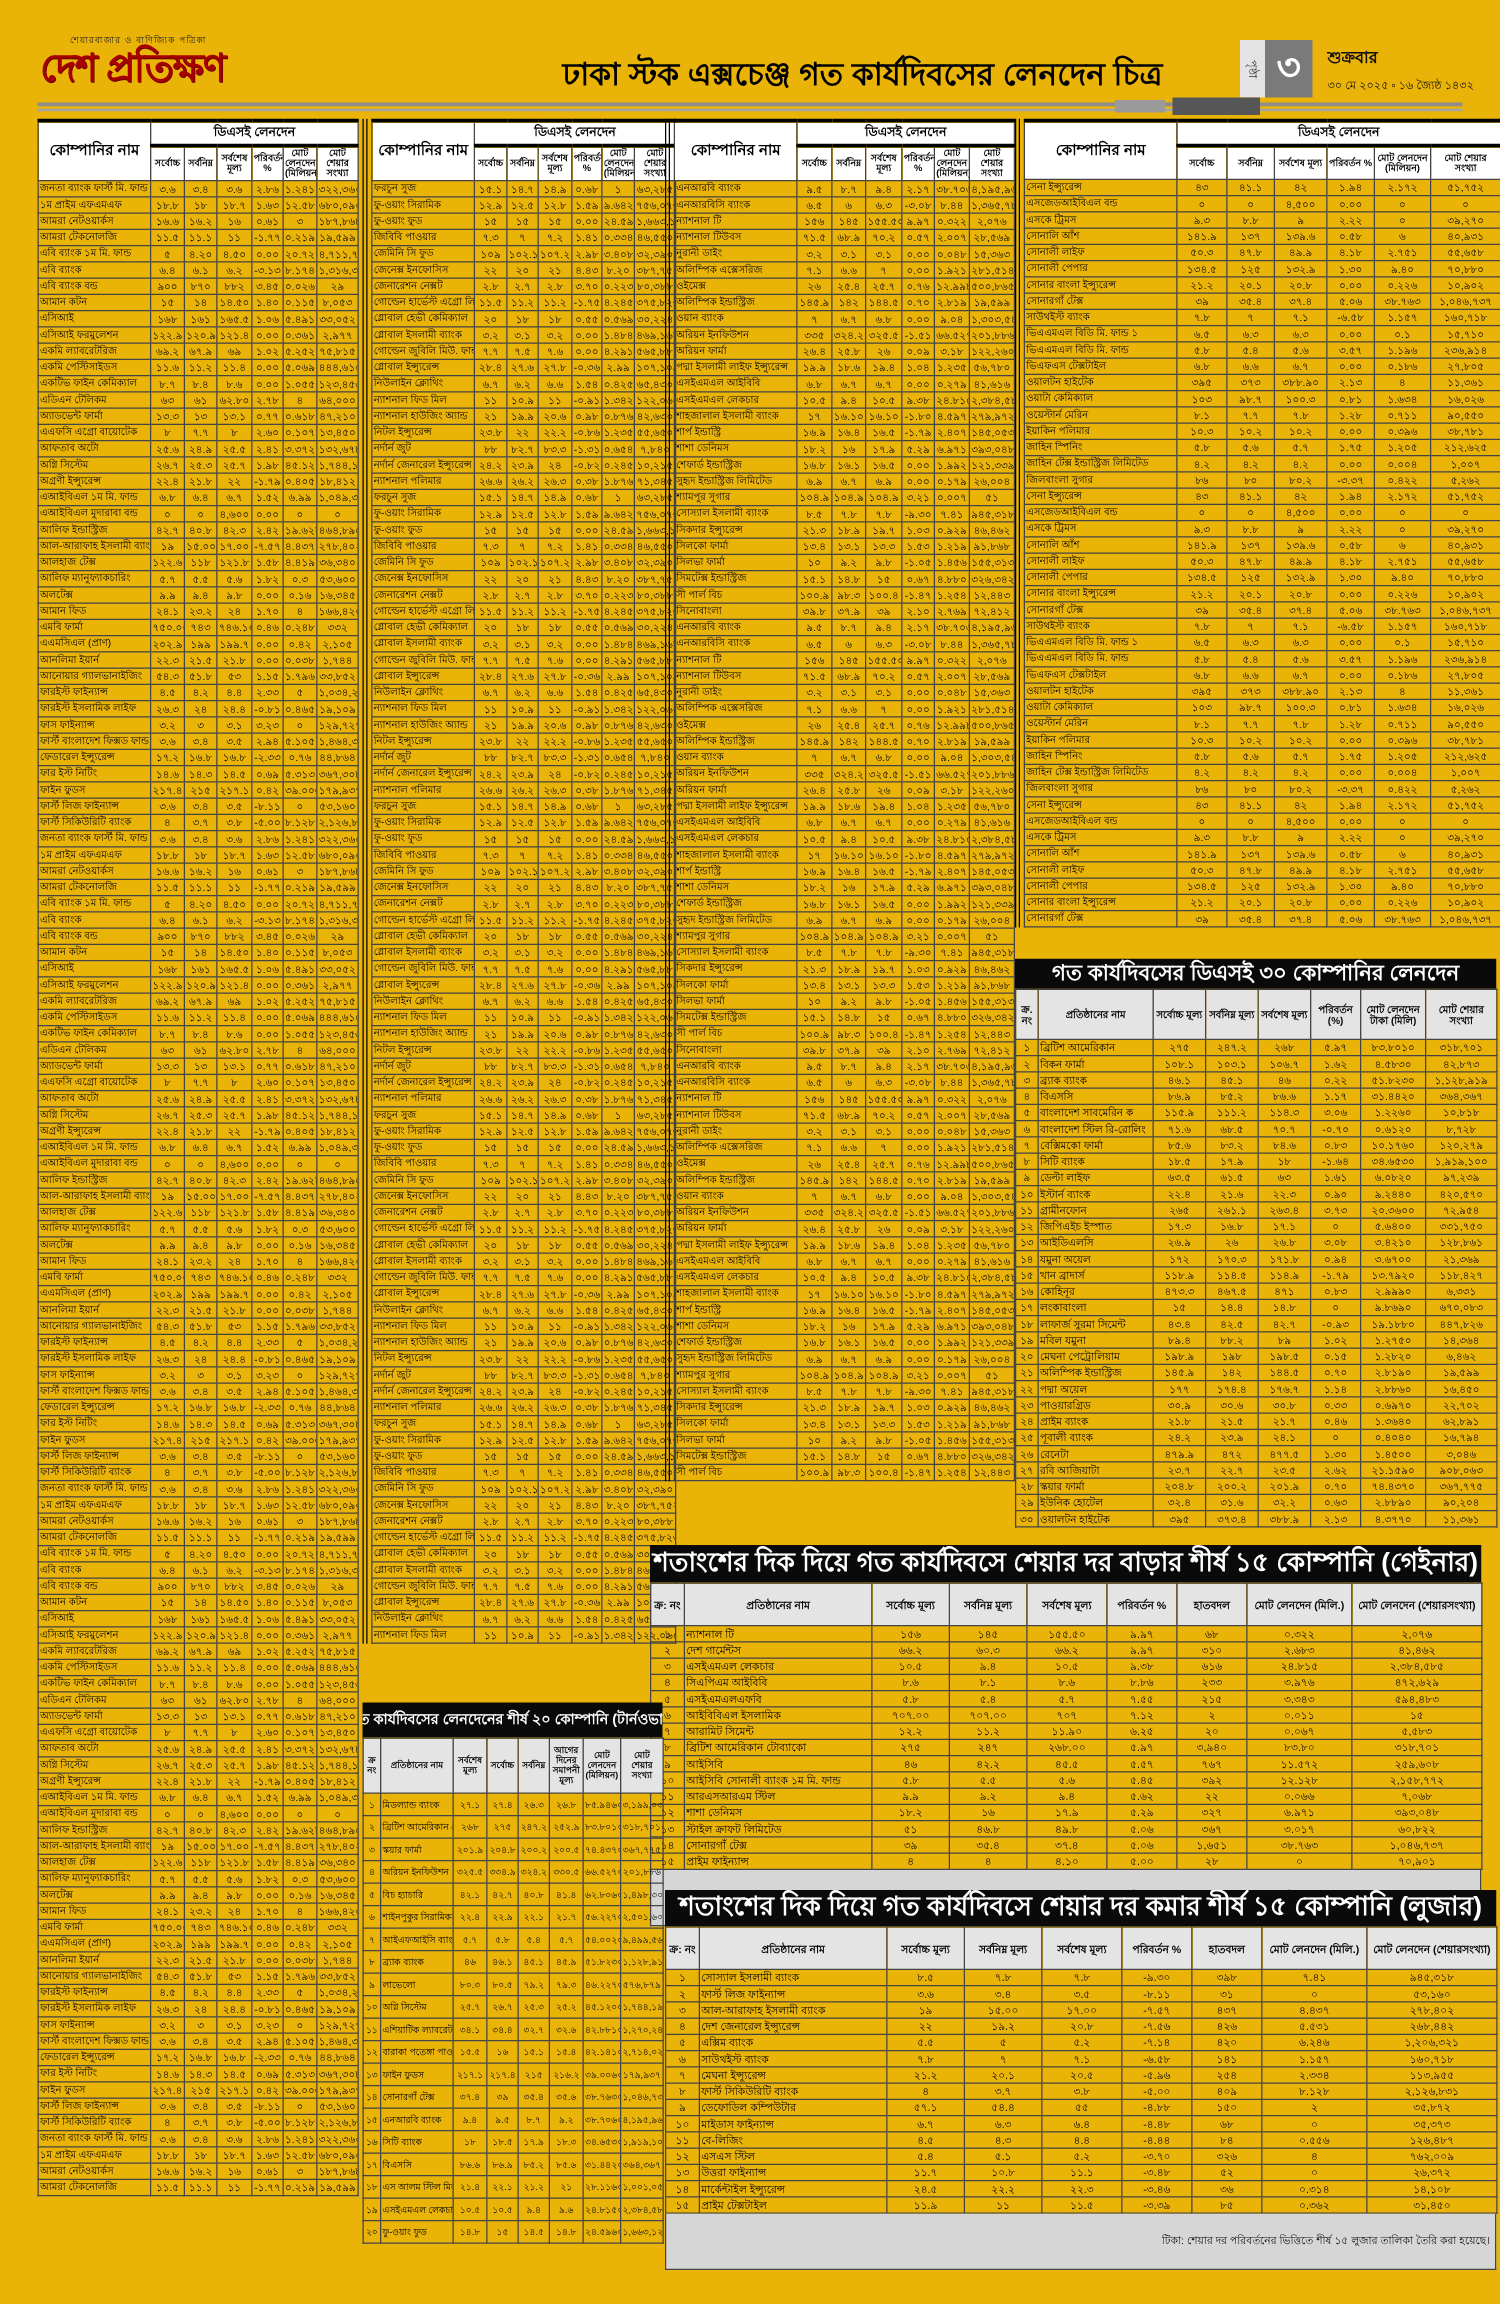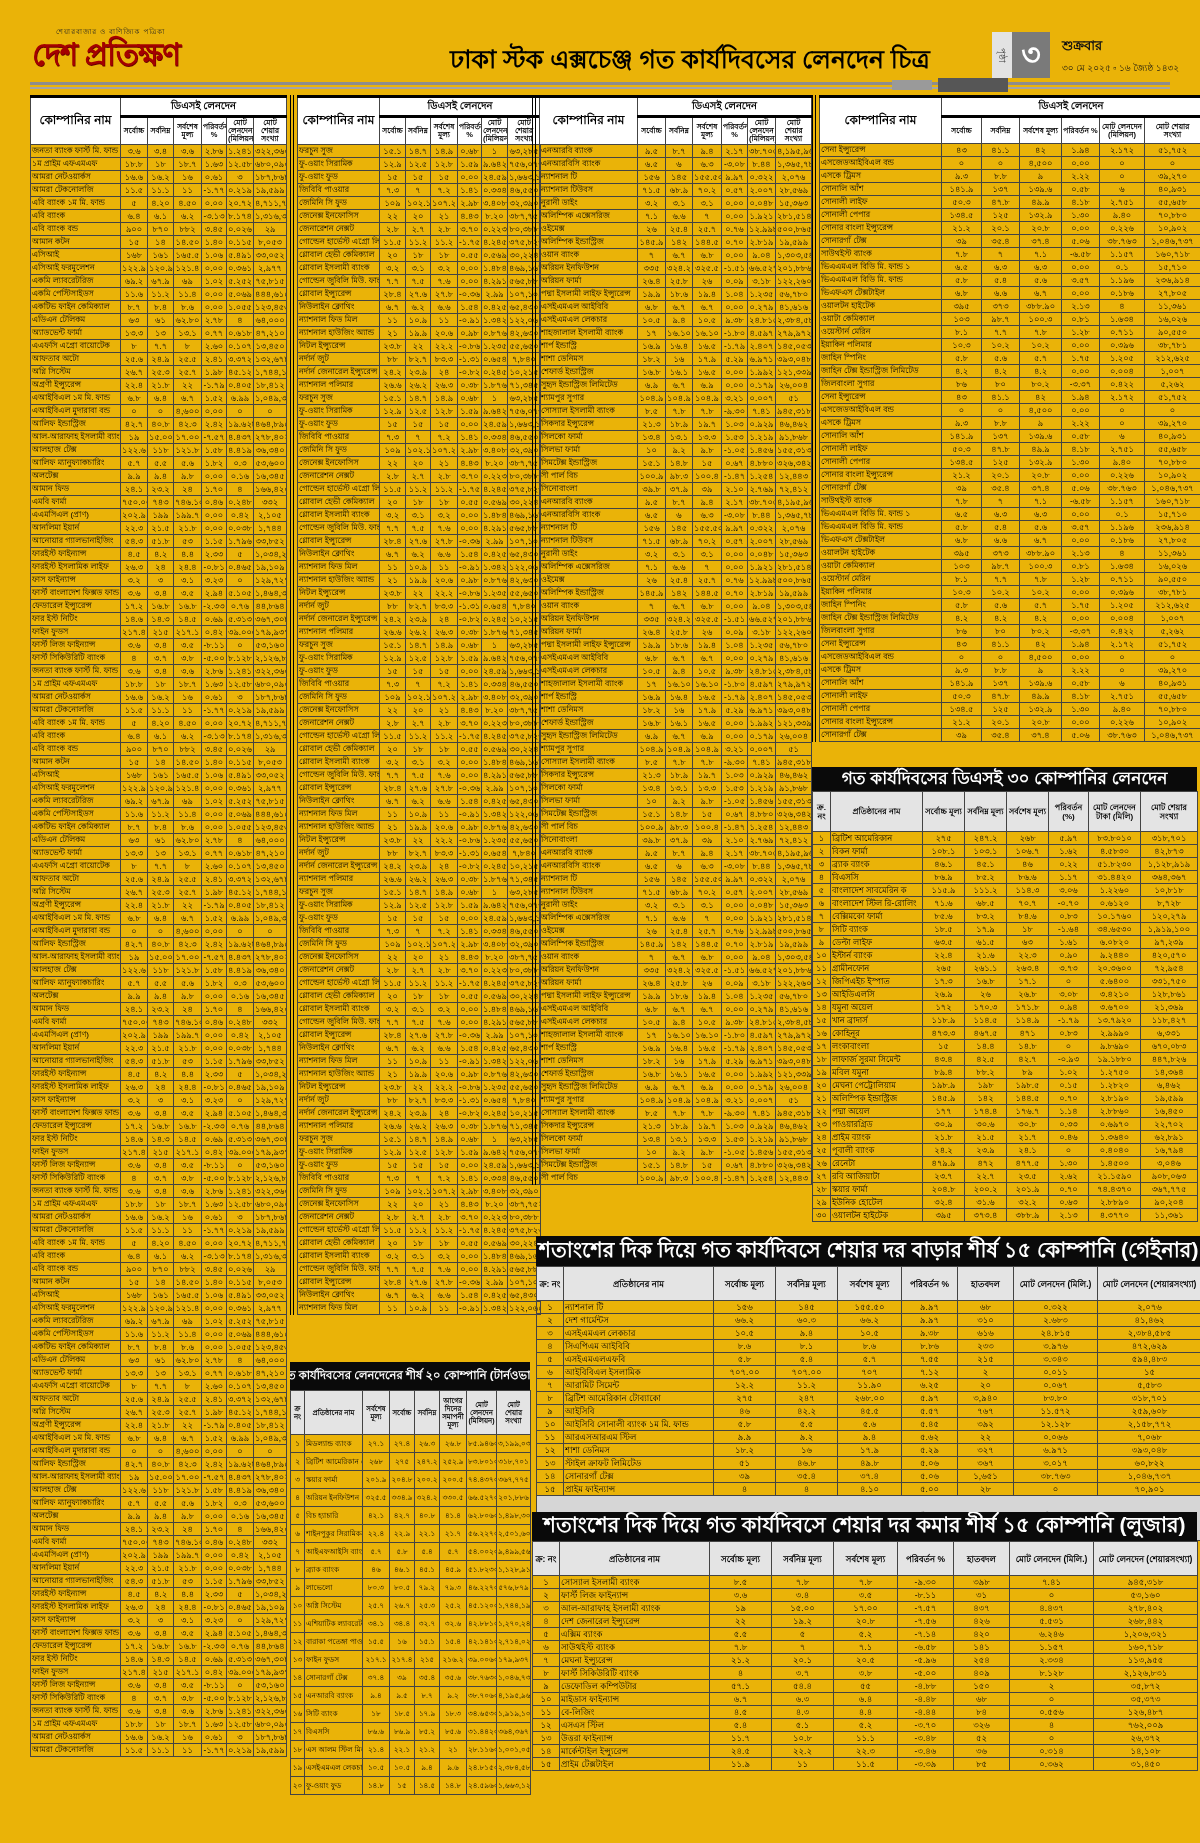--- a/index.html
+++ b/index.html
@@ -3580,21 +3580,21 @@
             <td>৩৭৩.৪</td>
             <td>৩৮৮.৯</td>
             <td>২.১৩</td>
             <td>৪.৩৭৭০</td>
             <td>১১,৩৬১</td>
           </tr>
         </tbody>
     </table>
   </div>
 
-  <div id="gainer" style="position:absolute; left:536px; top:1236px; width:665px;">
+  <div id="gainer" style="position:absolute; left:520px; top:1236px; width:665px;">
     <div class="banner" style="height:30px; font-size:21px;">শতাংশের দিক দিয়ে গত কার্যদিবসে শেয়ার দর বাড়ার শীর্ষ ১৫ কোম্পানি (গেইনার)</div>
     <table class="t-list">
       <colgroup>
           <col style="width:27px">
           <col style="width:150px">
           <col style="width:62px">
           <col style="width:62px">
           <col style="width:64px">
           <col style="width:56px">
           <col style="width:56px">
@@ -3973,20 +3973,21 @@
             <td>১১.৯</td>
             <td>১১</td>
             <td>১১.৫</td>
             <td>-৩.৩৯</td>
             <td>৮৫</td>
             <td>০.৩৬২</td>
             <td>৩১,৪৫০</td>
           </tr>
         </tbody>
     </table>
+    <div class="note">টিকা: শেয়ার দর পরিবর্তনের ভিত্তিতে শীর্ষ ১৫ লুজার তালিকা তৈরি করা হয়েছে।</div>
   </div>
 
   <div id="turnover" style="position:absolute; left:290px; top:1362px; width:240px;">
     <div class="banner" style="height:28px; font-size:11.5px;">গত কার্যদিবসের লেনদেনের শীর্ষ ২০ কোম্পানি (টার্নওভার)</div>
     <table class="t-list">
       <colgroup>
           <col style="width:14px">
           <col style="width:58px">
           <col style="width:27px">
           <col style="width:25px">

